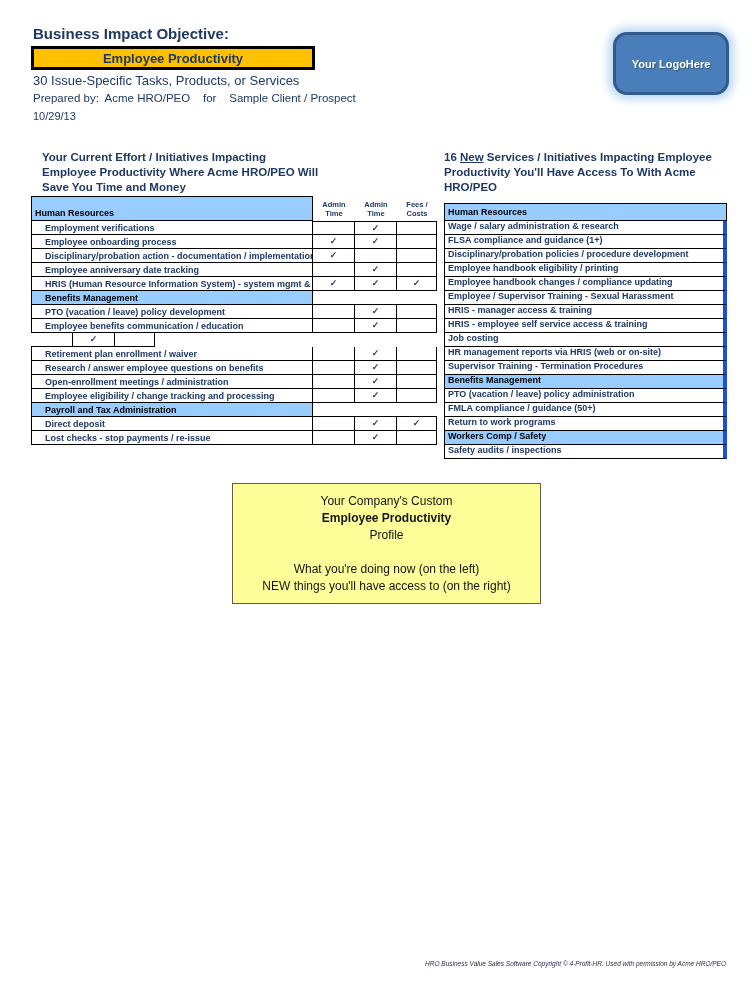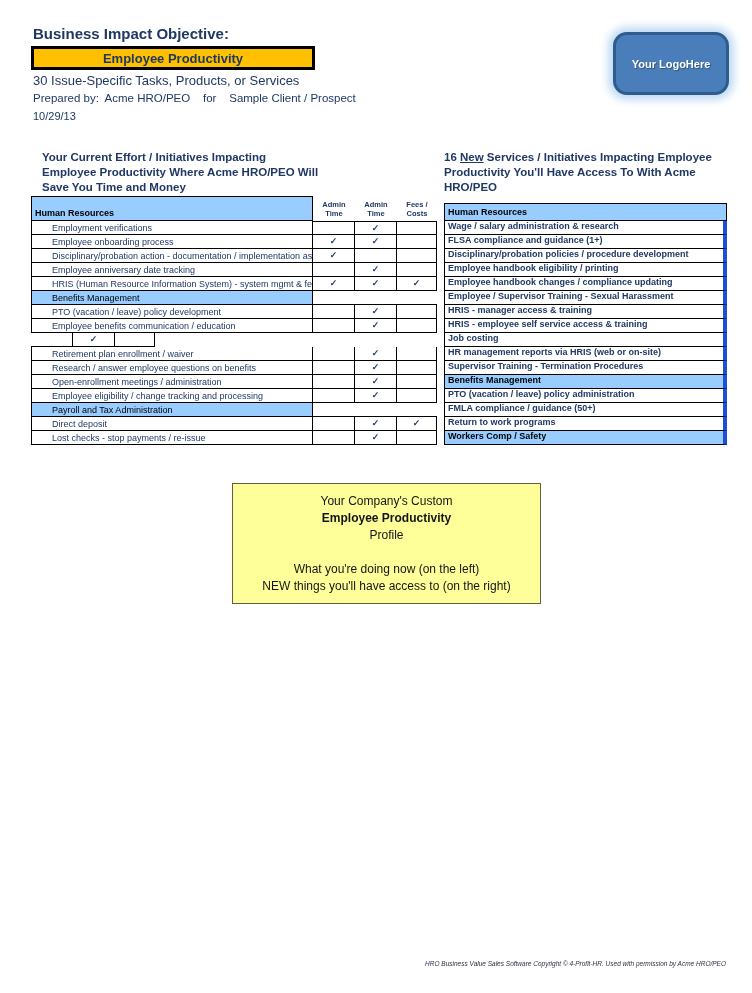--- a/index.html
+++ b/index.html
@@ -49,21 +49,21 @@
     font-size:9px; font-weight:bold; color:#000;
   }
   .lt-h-col {
     width:42px; display:flex; flex-direction:column; justify-content:flex-end;
     align-items:center; padding-bottom:3px;
     font-size:7.5px; font-weight:bold; color:#1F3864; line-height:9px; text-align:center;
   }
   .lt-h-col.last { width:40px; }
   .lt .name {
     width:282px; border-left:1px solid #000; border-right:1px solid #000; border-bottom:1px solid #000;
-    font-size:9px; font-weight:normal; color:#1F3864; line-height:12px; padding:1px 0 0 20px;
+    font-size:9px; font-weight:bold; color:#1F3864; line-height:12px; padding:1px 0 0 13px;
   }
   .lt .chk {
     width:42px; border-right:1px solid #000; border-bottom:1px solid #000;
     text-align:center; font-size:9px; font-weight:bold; color:#1F3864; line-height:13px;
   }
   .lt .chk.last { width:40px; }
   .lt-rows .trow:first-child .chk { border-top:1px solid #000; }
   .lt .secname { background:#99CCFF; color:#000; }
   .lt .secrest { width:124px; border-bottom:1px solid #000; }
 
@@ -280,20 +280,23 @@
         <span class="cell">PTO (vacation / leave) policy administration</span>
       </div>
       <div class="trow">
         <span class="cell">FMLA compliance / guidance (50+)</span>
       </div>
       <div class="trow">
         <span class="cell">Return to work programs</span>
       </div>
       <div class="trow sec">
         <span class="cell">Workers Comp / Safety</span>
+      </div>
+      <div class="trow">
+        <span class="cell">Safety audits / inspections</span>
       </div>
     </div>
 </div>
 
 <div class="abs note">
   <div>Your Company's Custom</div>
   <div class="bold">Employee Productivity</div>
   <div>Profile</div>
   <div class="blank"></div>
   <div>What you're doing now (on the left)</div>

